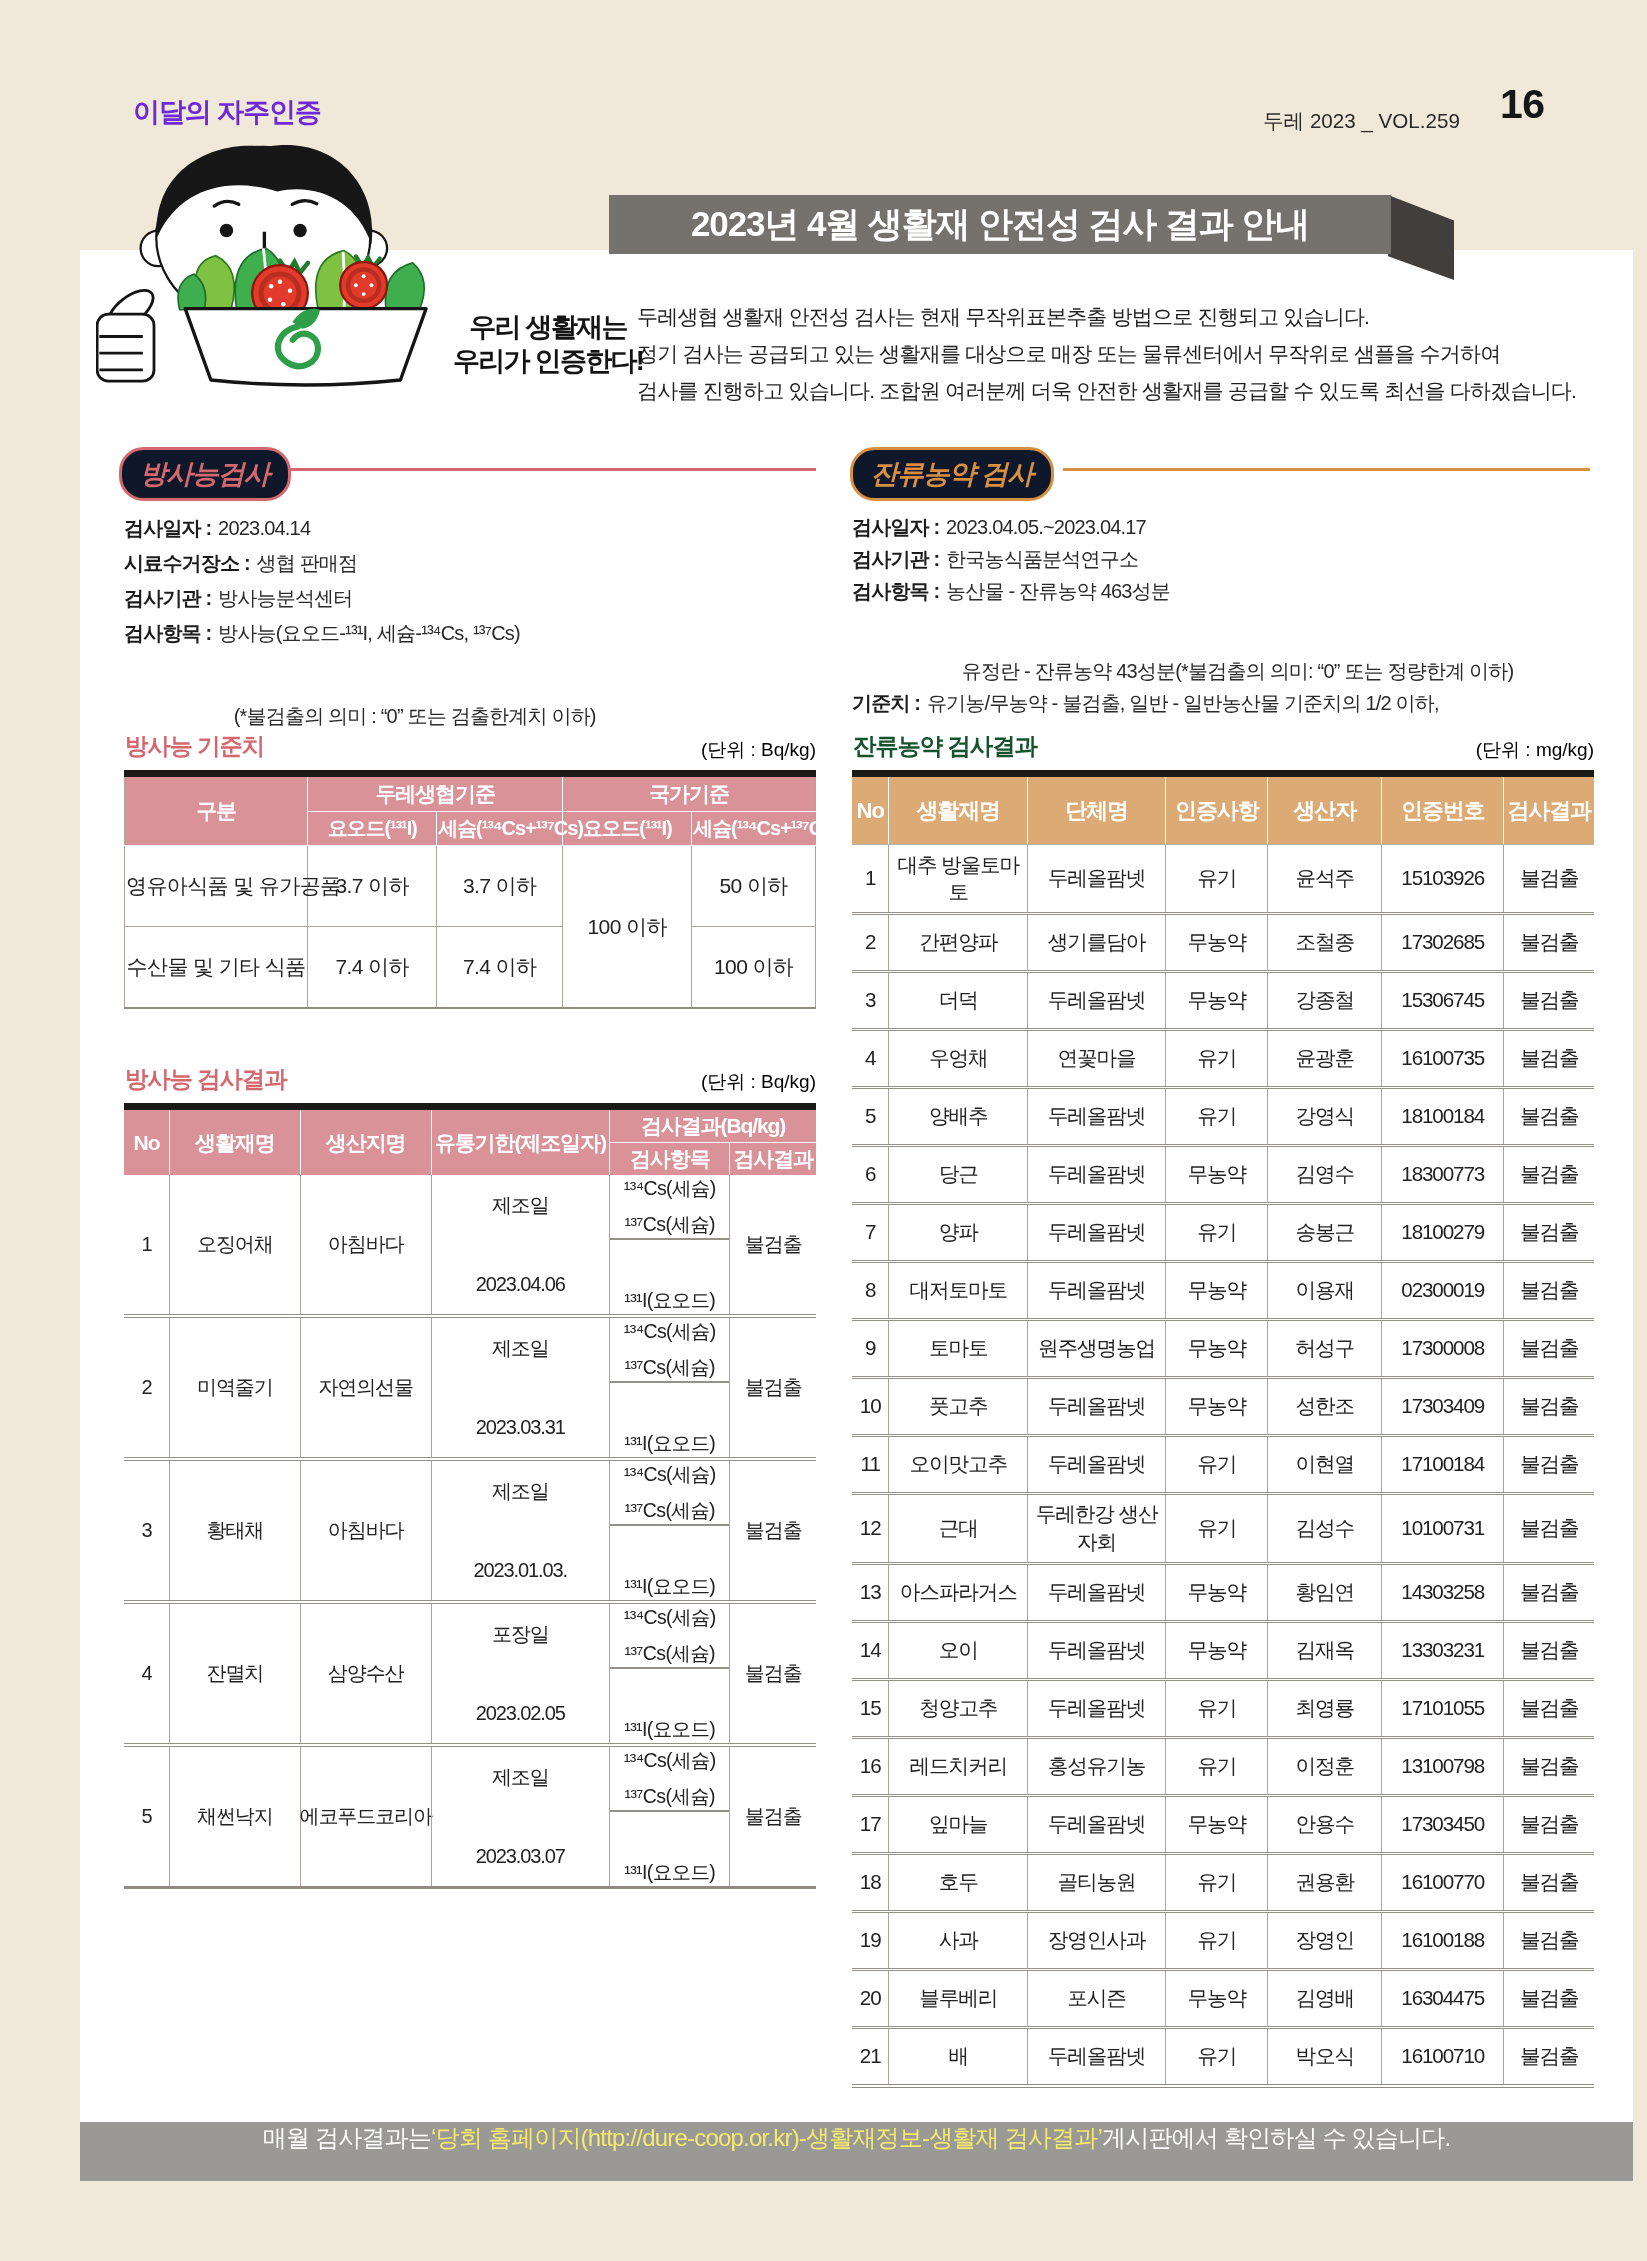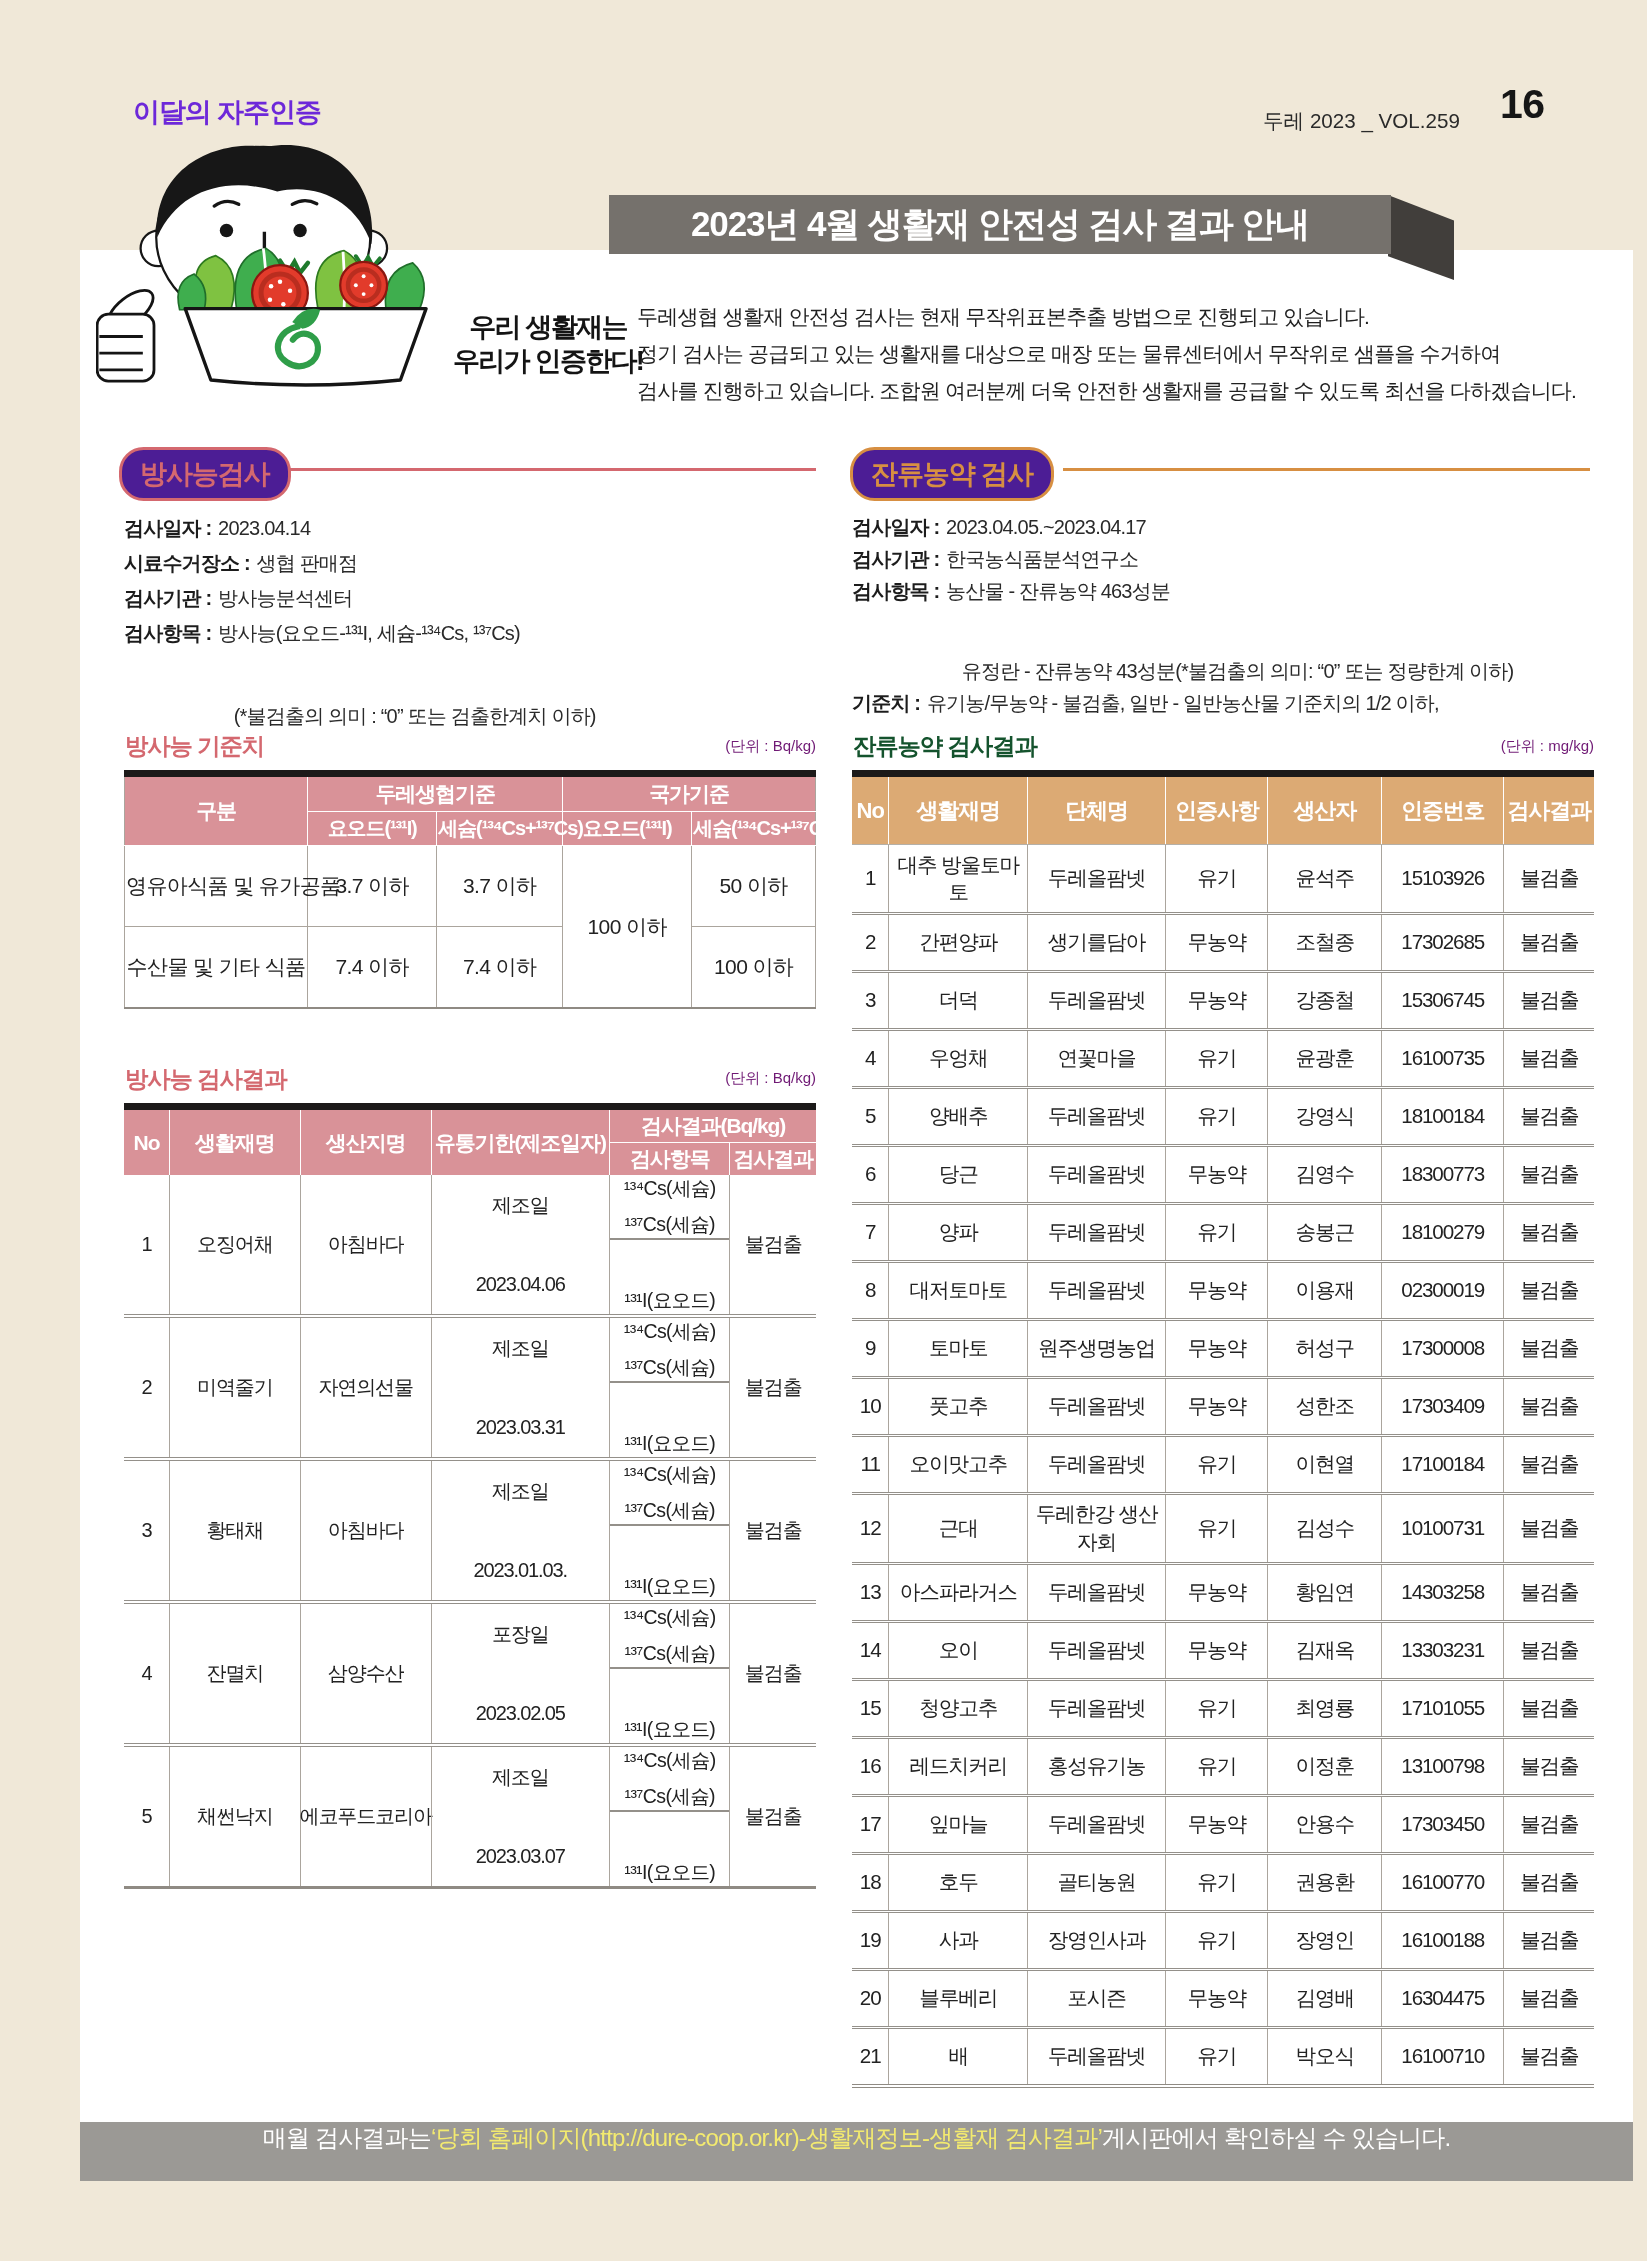--- a/index.html
+++ b/index.html
@@ -25,42 +25,42 @@
   .banner-tail{left:1388px;top:195px;width:66px;height:85px;background:#413e3b;
     clip-path:polygon(0 0,100% 30%,100% 100%,0 72%);z-index:3;}
 
   .slogan{left:442px;top:310px;width:212px;z-index:5;text-align:center;
     font-size:27px;font-weight:bold;line-height:34px;letter-spacing:-1.7px;color:#141414;}
 
   .intro{left:637px;top:298px;width:949px;font-size:21px;line-height:37px;color:#1f1f1f;letter-spacing:-0.8px;}
   .intro div{white-space:nowrap;}
 
   
-  .badge{top:447px;height:48px;border:3.3px solid;border-radius:24.6px;background:#4c1d95;z-index:2;
+  .badge{top:447px;height:48px;border:3.3px solid;border-radius:24.6px;background:#0f172a;z-index:2;
     display:inline-flex;align-items:center;justify-content:center;
-    padding:0 18px;font-size:27px;font-weight:bold;letter-spacing:-1.1px;white-space:nowrap;}
+    padding:0 18px;font-size:27px;font-weight:bold;letter-spacing:-1.1px;white-space:nowrap;font-style:italic;}
   .badge.rad{left:119px;color:#d4686f;border-color:#d4686f;}
   .badge.pest{left:850px;color:#d78f42;border-color:#d78f42;}
   .badge-line{top:468px;height:3.3px;}
   .badge-line.rad{left:290px;width:526px;background:#d4686f;}
   .badge-line.pest{left:1063px;width:527px;background:#d78f42;}
 
   
   .details{top:511px;font-size:20px;color:#2a2a2a;letter-spacing:-0.8px;}
   .details.rad{left:124px;line-height:35px;}
   .details.pest{left:852px;line-height:32px;}
   .detail-line{display:flex;gap:6.7px;white-space:nowrap;}
   .detail-line.indent{padding-left:103px;margin-top:48px;}
   .detail-label{font-weight:bold;color:#1c1c1c;}
 
   
   .tbl-title{font-size:23.4px;font-weight:bold;letter-spacing:-1.1px;}
   .tbl-title.rad{color:#d4686f;}
   .tbl-title.pest{color:#14532d;}
-  .tbl-unit{font-size:15px;color:#701a75;text-align:right;letter-spacing:0;}
+  .tbl-unit{font-size:19px;color:#000000;text-align:right;letter-spacing:0;}
 
   
   .stdwrap{left:124px;top:770px;width:692px;}
   table.std{border-collapse:collapse;width:100%;table-layout:fixed;
     border-top:7.3px solid #1c1a19;border-bottom:2.8px solid #8f8a83;}
   .std th{background:#d99298;color:#fff;font-weight:600;border:1.7px solid #fff;
     font-size:21px;letter-spacing:-1.1px;white-space:nowrap;overflow:visible;}
   .std tr.h1 th{height:32px;}
   .std tr.h2 th{height:31px;font-size:20px;}
   .std td{border:1.1px solid #aba59d;text-align:center;height:78px;font-size:21px;color:#222;

